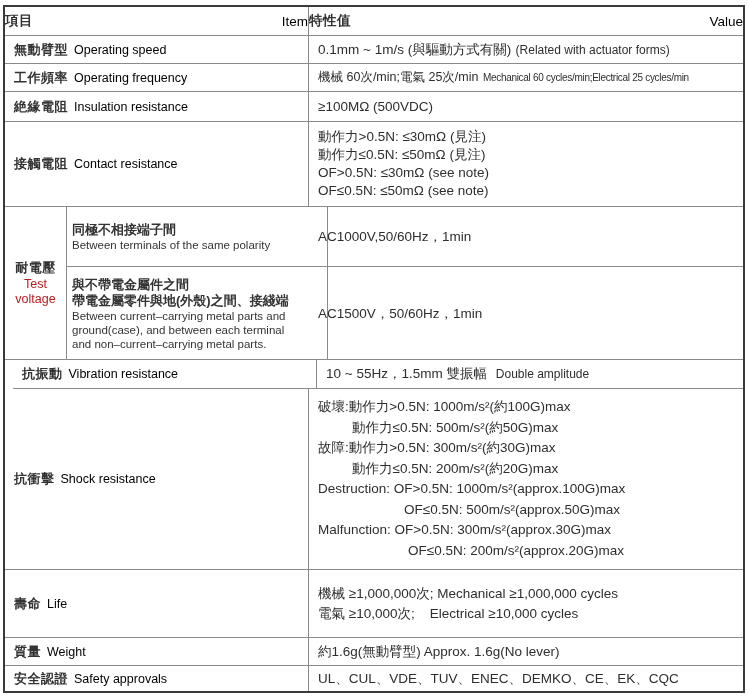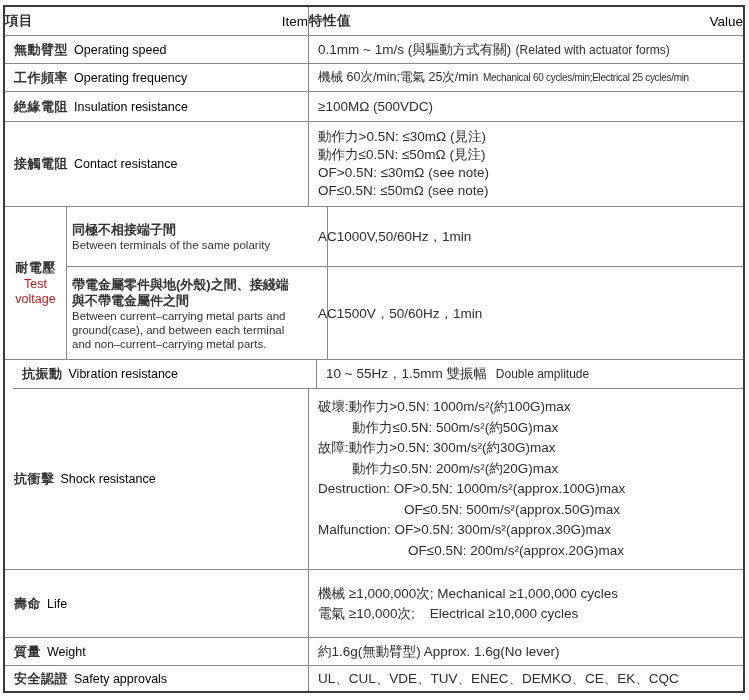--- a/index.html
+++ b/index.html
@@ -107,22 +107,22 @@
       <div class="sub-item">
         <span class="zhs">同極不相接端子間</span>
         <span class="ens">Between terminals of the same polarity</span>
       </div>
       <div class="sub-val">
         <span class="v">AC1000V,50/60Hz，1min</span>
       </div>
     </div>
     <div class="tv-sub last" style="top:60px;height:93px;">
       <div class="sub-item">
+        <span class="zhs">與不帶電金屬件之間</span>
         <span class="zhs">帶電金屬零件與地(外殼)之間、接綫端</span>
-        <span class="zhs">與不帶電金屬件之間</span>
         <span class="ens">Between current–carrying metal parts and</span>
         <span class="ens">ground(case), and between each terminal</span>
         <span class="ens">and non–current–carrying metal parts.</span>
       </div>
       <div class="sub-val">
         <span class="v">AC1500V，50/60Hz，1min</span>
       </div>
     </div>
   </div>
 

